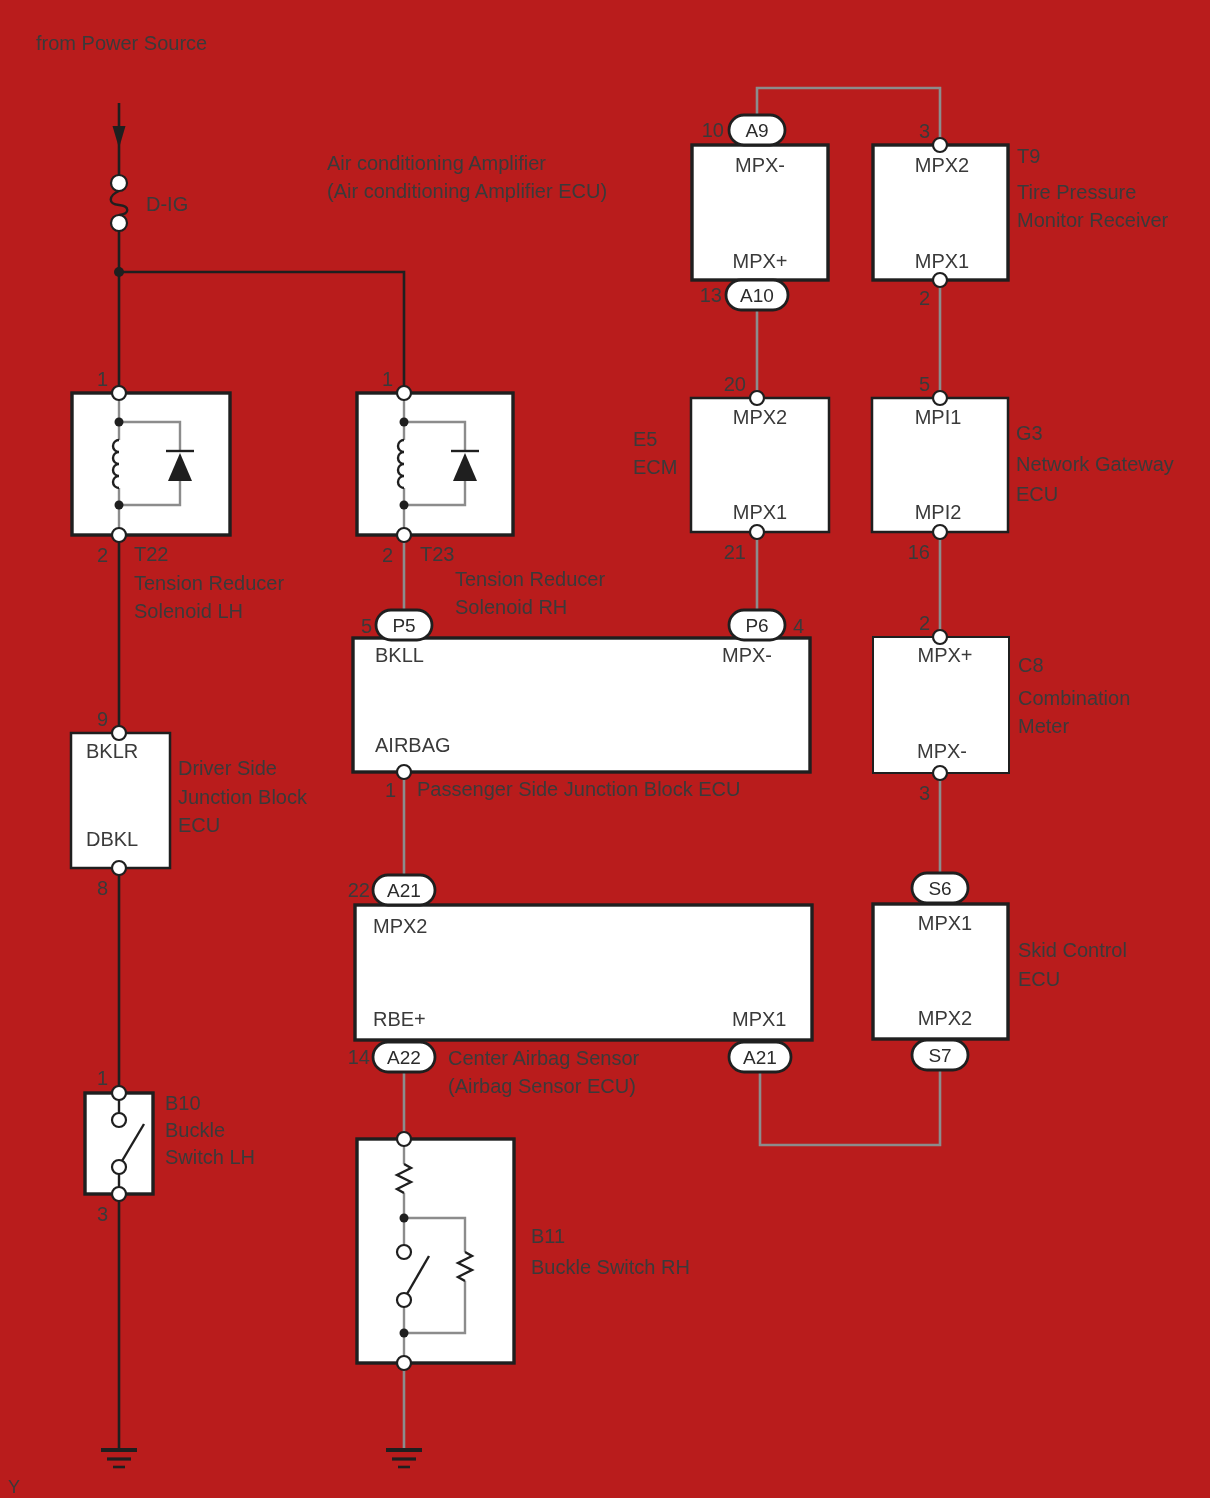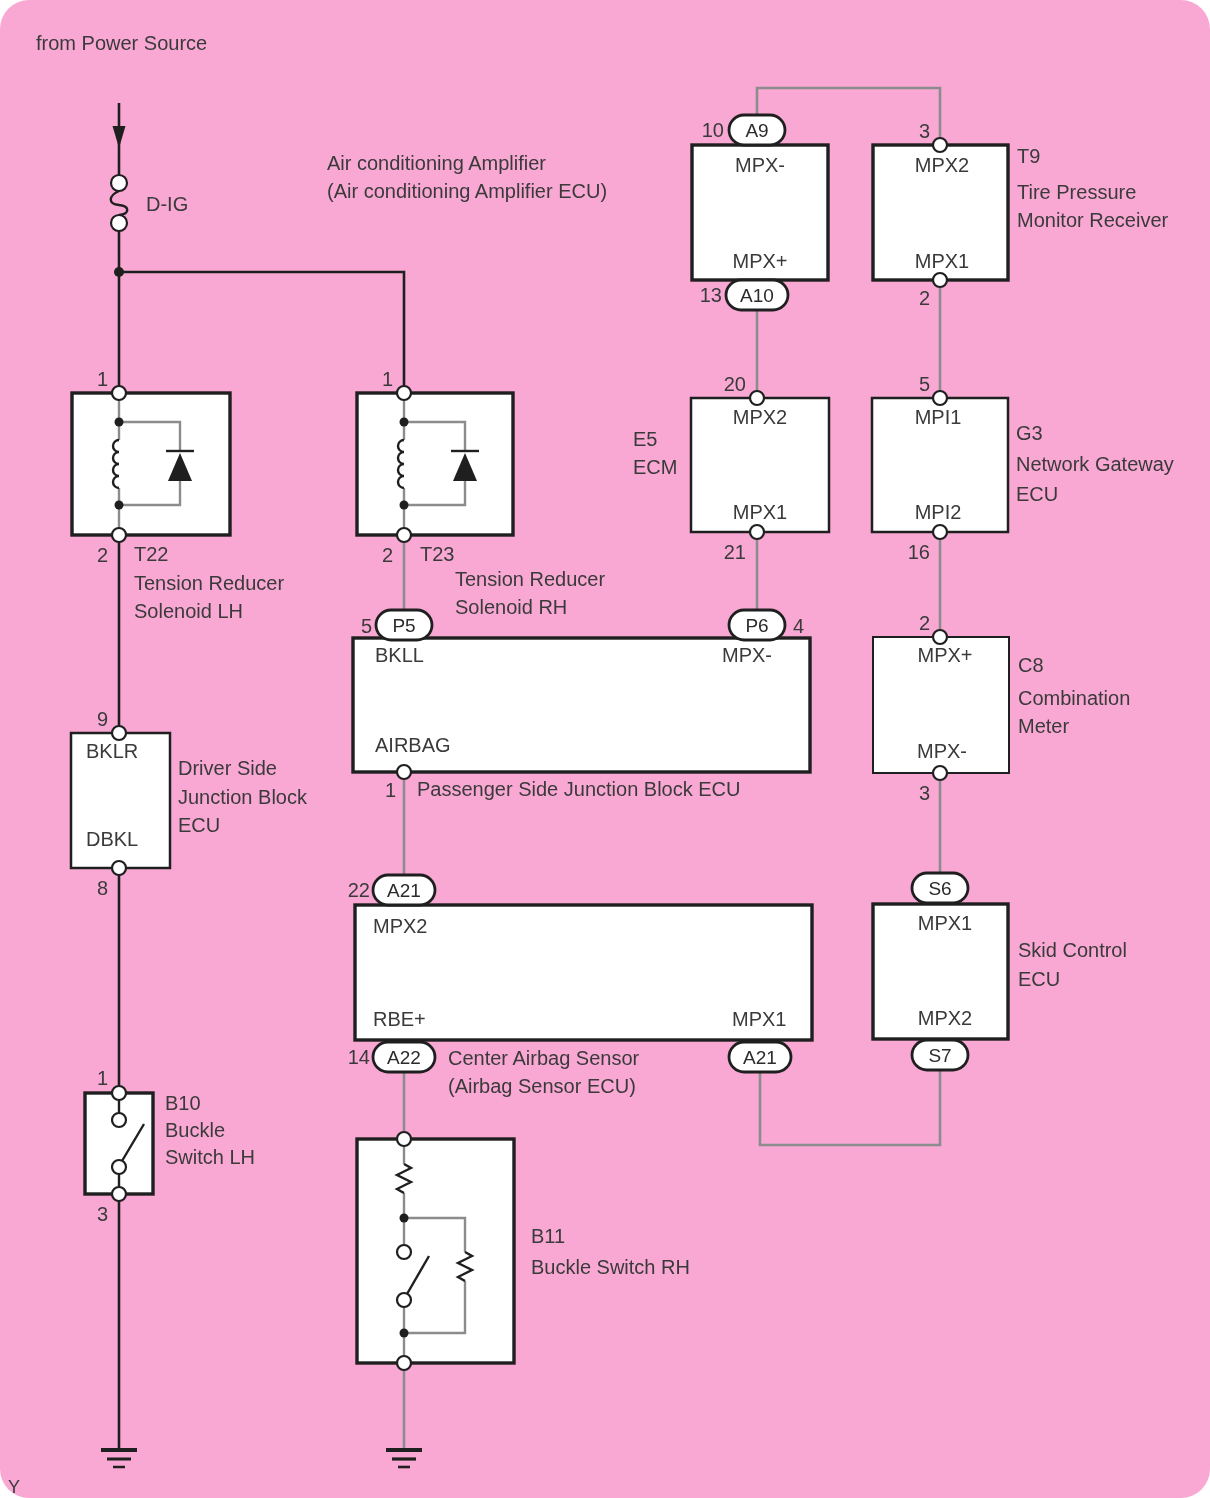--- a/index.html
+++ b/index.html
@@ -1,16 +1,16 @@
 <!DOCTYPE html>
 <html><head>
 <meta charset="utf-8">
 <style>
   html,body{margin:0;padding:0;background:#ffffff;}
-  #stage{position:relative;width:1210px;height:1498px;background:#f9a8d4;overflow:hidden;border-radius:29px;}
+  #stage{position:relative;width:1210px;height:1498px;background:#b91c1c;overflow:hidden;}
   svg{display:block;}
   .wire-b{stroke:#1f1f1f;stroke-width:2.6;fill:none;}
   .wire-g{stroke:#8c8c8c;stroke-width:2.6;fill:none;}
   .box{fill:#ffffff;stroke:#1f1f1f;stroke-width:3.4;}
   .thin{stroke-width:2.5;}
   .thinner{stroke-width:2;}
   .pin{fill:#ffffff;stroke:#1f1f1f;stroke-width:2.2;}
   .dot{fill:#1f1f1f;stroke:none;}
   .conn{fill:#ffffff;stroke:#1f1f1f;stroke-width:2.8;}
   .sym-b{stroke:#1f1f1f;stroke-width:2.4;fill:none;}

